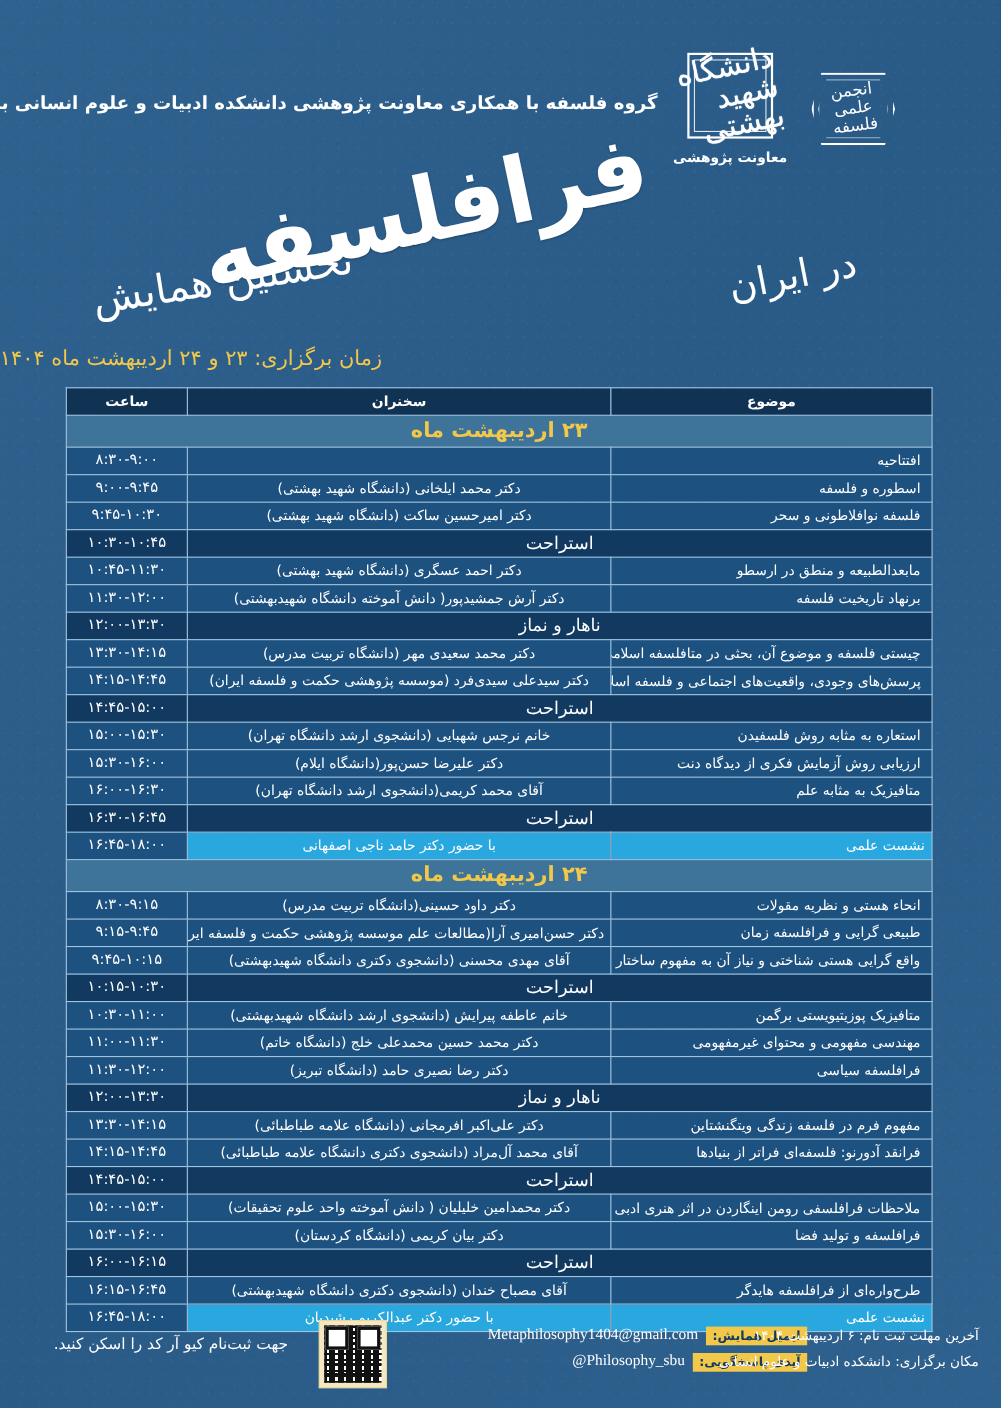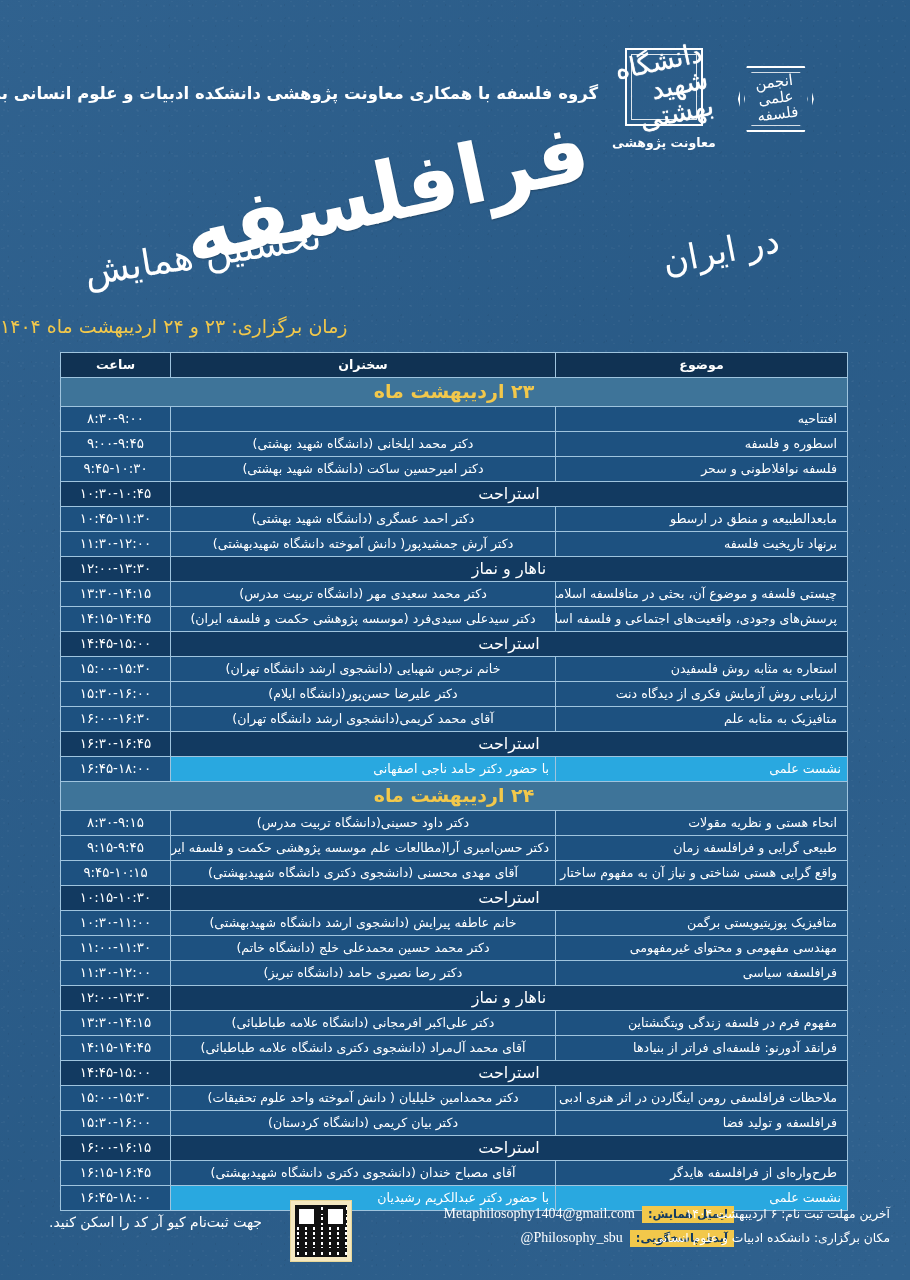--- a/index.html
+++ b/index.html
@@ -246,21 +246,21 @@
     background: #123a61;
   }
   tr.break td.merged { text-align: center; font-size: 16px; }
   tr.break td.time   { text-align: center; font-size: 13.4px; letter-spacing: .3px; }
 
   tr.highlight td {
     background: #29a8e0;
     color: #ffffff;
   }
   tr.highlight td.topic   { text-align: right; }
-  tr.highlight td.speaker { text-align: right; }
+  tr.highlight td.speaker { text-align: center; }
   tr.highlight td.time    { text-align: center; font-size: 13.4px; background: #1d5180; letter-spacing: .3px; }
 
   
   .footer {
     position: absolute;
     top: 1198px;
     right: 0; left: 0;
     height: 82px;
     direction: rtl;
   }

